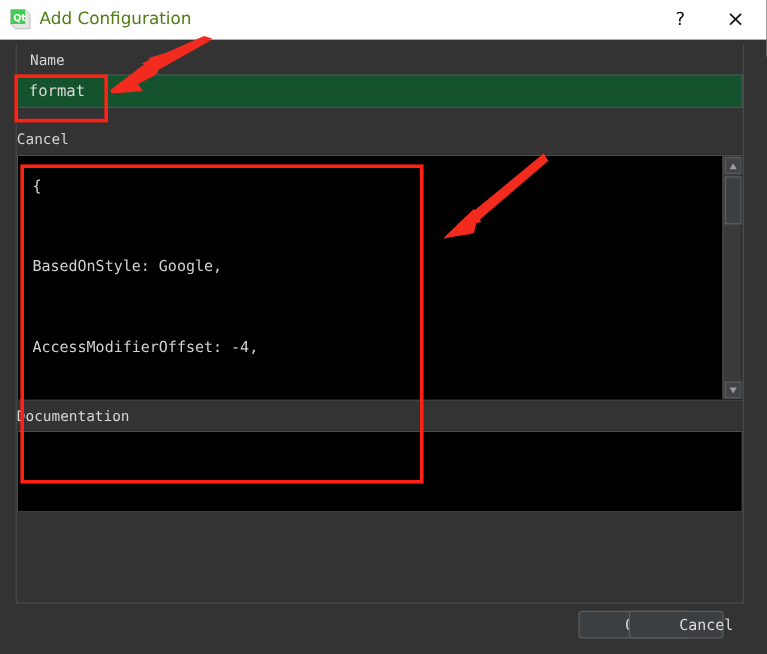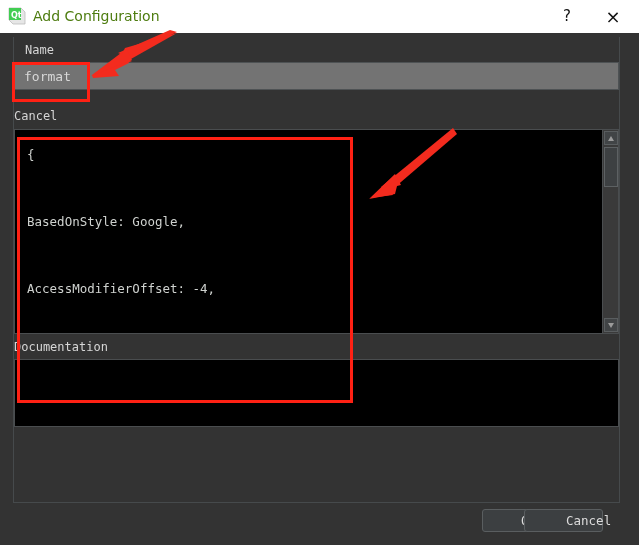--- a/index.html
+++ b/index.html
@@ -66,21 +66,21 @@
     white-space: nowrap;
   }
 
   
   #name-label { left: 14px; top: 10px; margin-left: 11px; }
   #name-input {
     position: absolute;
     left: 14px; top: 29px;
     width: 605px; height: 28px;
     box-sizing: border-box;
-    background: #737373;
+    background: #14532d;
     border: 1px solid #4e5254;
     color: #d8d8d8;
     font-family: "DejaVu Sans Mono", monospace;
     font-size: 13px;
     padding: 0 9px;
     outline: none;
   }
 
   
   #value-label { left: 14px; top: 76px; }

